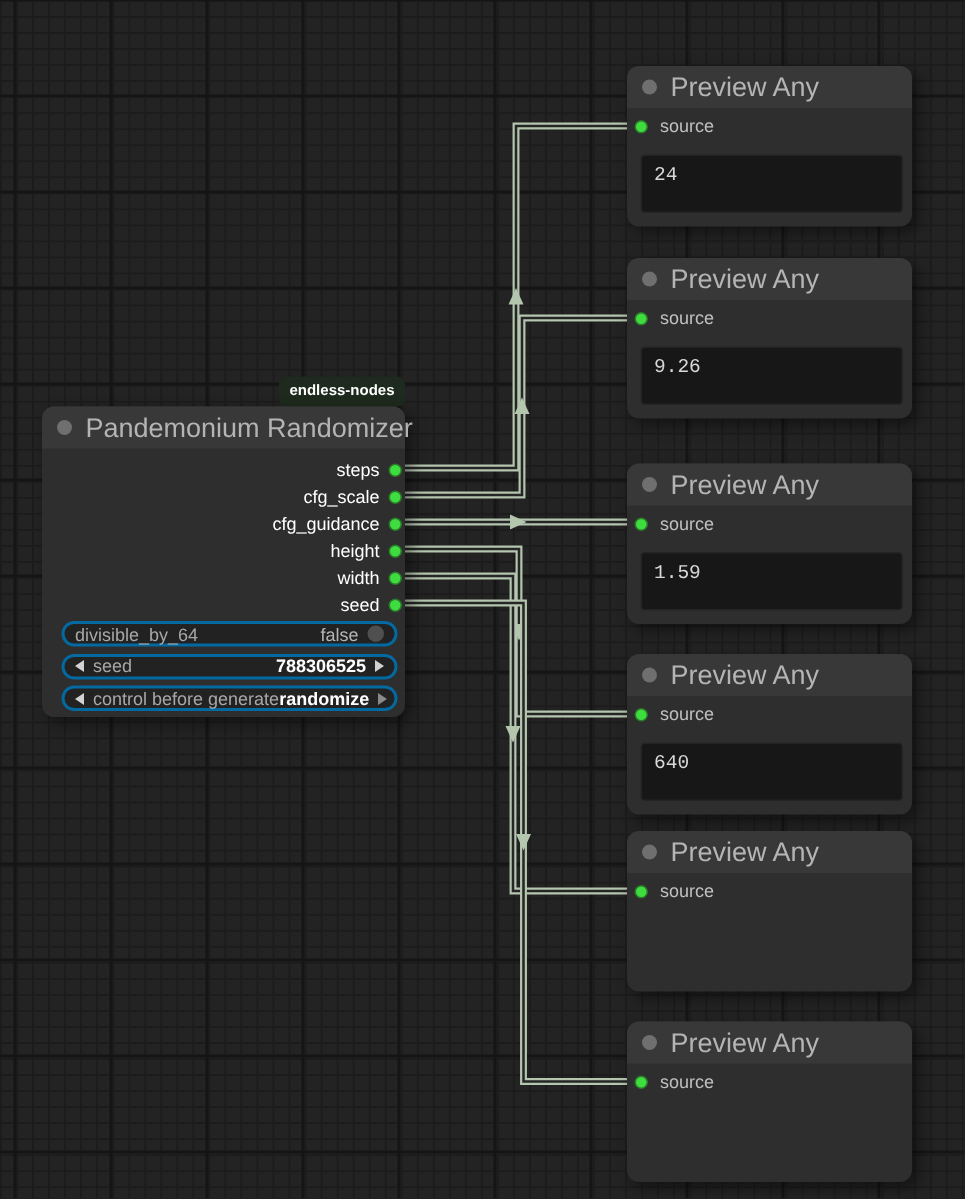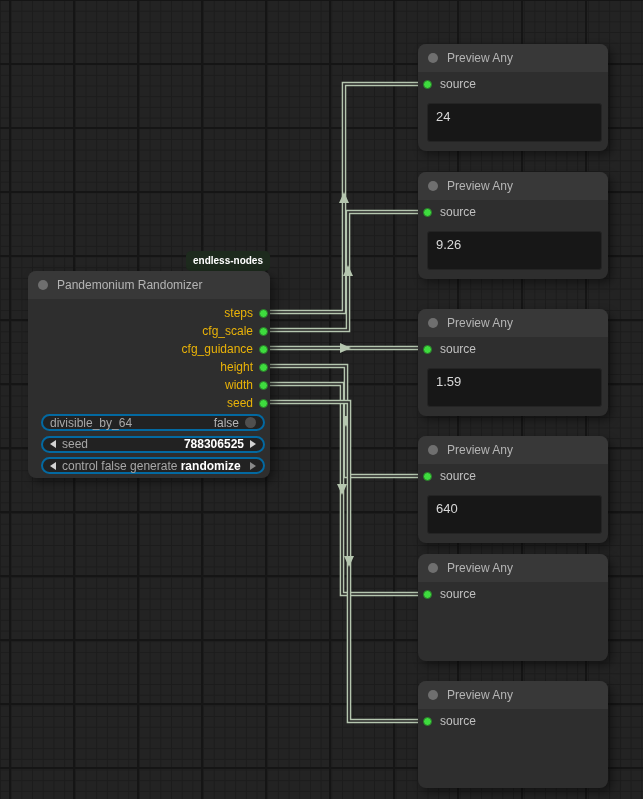--- a/index.html
+++ b/index.html
@@ -19,28 +19,28 @@
   .link-outer{fill:none;stroke:#b5c6af;stroke-width:4.6;}
   .link-inner{fill:none;stroke:#262626;stroke-width:1.7;}
   .link-arrow{fill:#b5c6af;}
 
   .node{position:absolute;background:#2e2e2e;border-radius:8px;
         box-shadow:4px 4px 10px rgba(0,0,0,.45);}
   .titlebar{height:28px;display:flex;align-items:center;gap:9px;
             padding:0 10px;background:#383838;border-radius:8px 8px 0 0;
             box-sizing:border-box;}
   .tdot{width:10px;height:10px;border-radius:50%;background:#6f6f6f;flex:0 0 auto;}
-  .ttext{font-size:12px;color:#b4b4b4;white-space:nowrap;}
+  .ttext{font-size:18px;color:#b4b4b4;white-space:nowrap;}
 
   
   .randomizer{left:28px;top:271px;width:242px;height:207px;}
   .outputs{margin-top:5px;}
   .orow{height:18px;display:flex;align-items:center;justify-content:flex-end;
         gap:6px;padding-right:2px;}
-  .olabel{font-size:12px;color:#eab308;}
+  .olabel{font-size:12px;color:#ffffff;}
   .dot{width:9px;height:9px;border-radius:50%;background:#3edc3e;
        border:1px solid #2a7a2a;box-sizing:border-box;flex:0 0 auto;}
   .widgets{position:absolute;left:13px;right:5px;top:143px;}
   .widget{height:17px;background:#222;border:2px solid #0369a1;border-radius:9px;
           display:flex;align-items:center;padding:0 7px;margin-bottom:4.5px;
           box-sizing:border-box;font-size:12px;}
   .wlabel{color:#a8a8a8;white-space:nowrap;}
   .wvalue{color:#fff;font-weight:bold;white-space:nowrap;}
   .wvalue.muted{color:#b5b5b5;font-weight:normal;text-align:right;}
   .spacer{flex:1;}
@@ -53,21 +53,21 @@
   .arr.dim{border-left-color:#8a8a8a;}
 
   
   .preview{left:418px;width:190px;height:107px;}
   .pv1{top:44px}.pv2{top:172px}.pv3{top:309px}.pv4{top:436px}.pv5{top:554px}.pv6{top:681px}
   .irow{height:24px;display:flex;align-items:center;gap:8px;padding-left:5px;}
   .ilabel{font-size:12px;color:#c0c0c0;}
   .textbox{position:absolute;left:9px;top:59px;width:175px;height:39px;
            background:#171717;border:1px solid #242424;border-radius:3px;
            box-sizing:border-box;padding:5px 8px;
-           font-family:Liberation Sans, sans-serif;font-size:13px;color:#d8d8d8;}
+           font-family:Liberation Mono, monospace;font-size:13px;color:#d8d8d8;}
 
   .badge{position:absolute;right:373px;top:251px;height:20px;line-height:20px;
          padding:0 7px;background:#1d2a1d;border-radius:5px;
          color:#fff;font-size:10px;font-weight:bold;white-space:nowrap;margin-left:13px;}
 </style>
 </head>
 <body>
 
 <div class="canvas">
 
@@ -146,21 +146,21 @@
       </div>
       <div class="widget">
         <span class="arr left"></span>
         <span class="wlabel">seed</span>
         <span class="spacer"></span>
         <span class="wvalue">788306525</span>
         <span class="arr right"></span>
       </div>
       <div class="widget">
         <span class="arr left"></span>
-        <span class="wlabel">control false generate</span>
+        <span class="wlabel">control before generate</span>
         <span class="spacer"></span>
         <span class="wvalue">randomize</span>
         <span class="spacer"></span>
         <span class="arr right dim"></span>
       </div>
     </div>
   </div>
 
   <div class="node preview pv1">
     <div class="titlebar">

